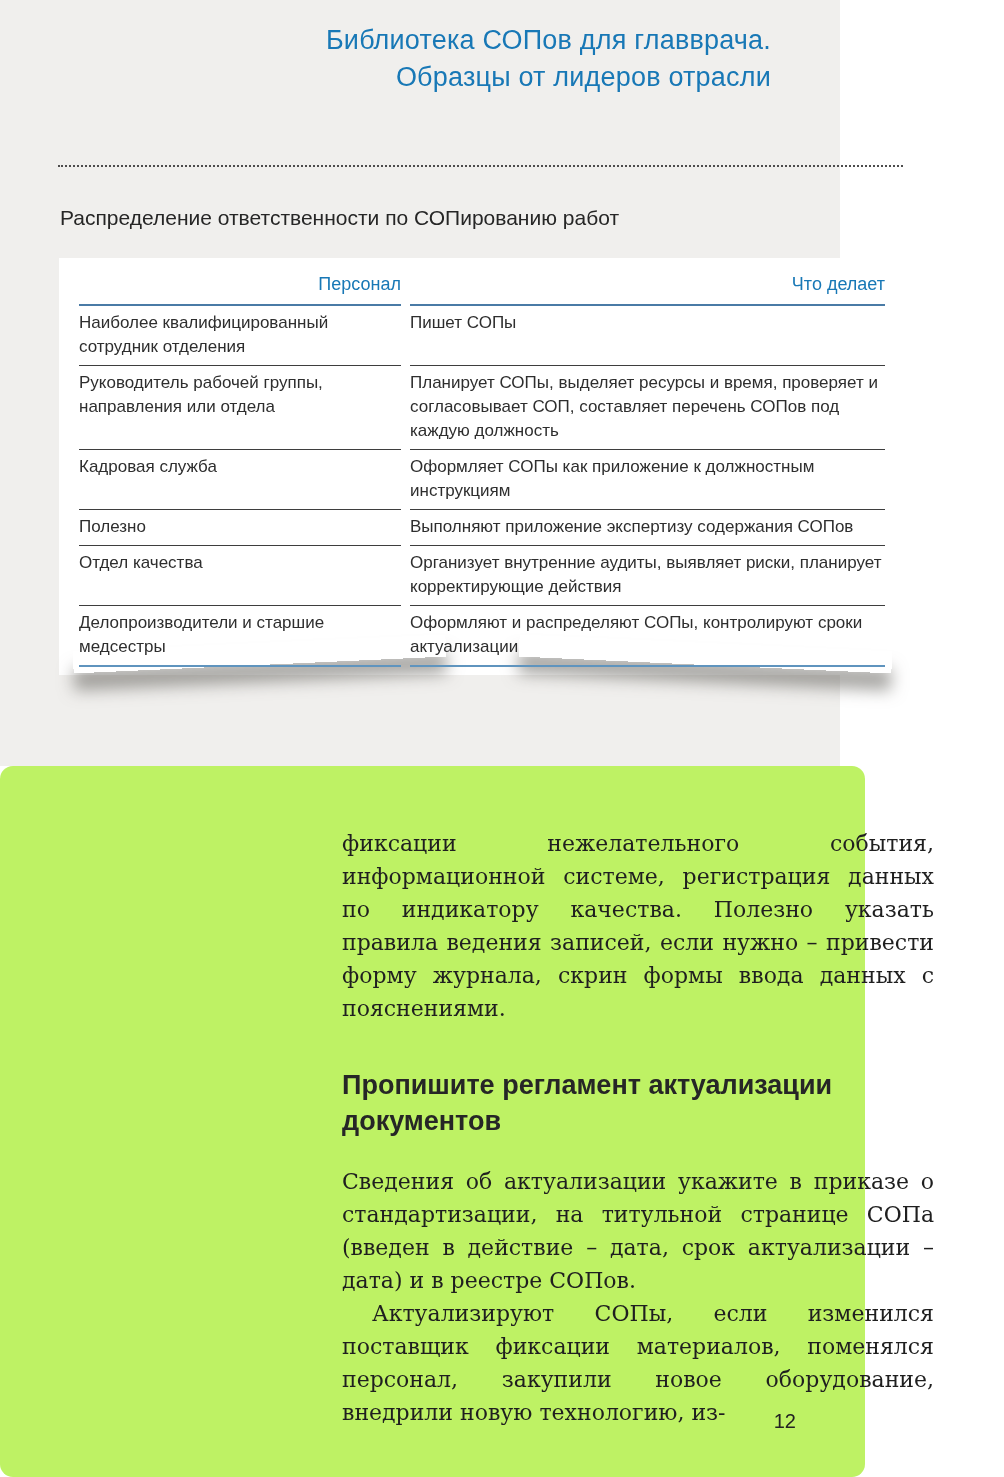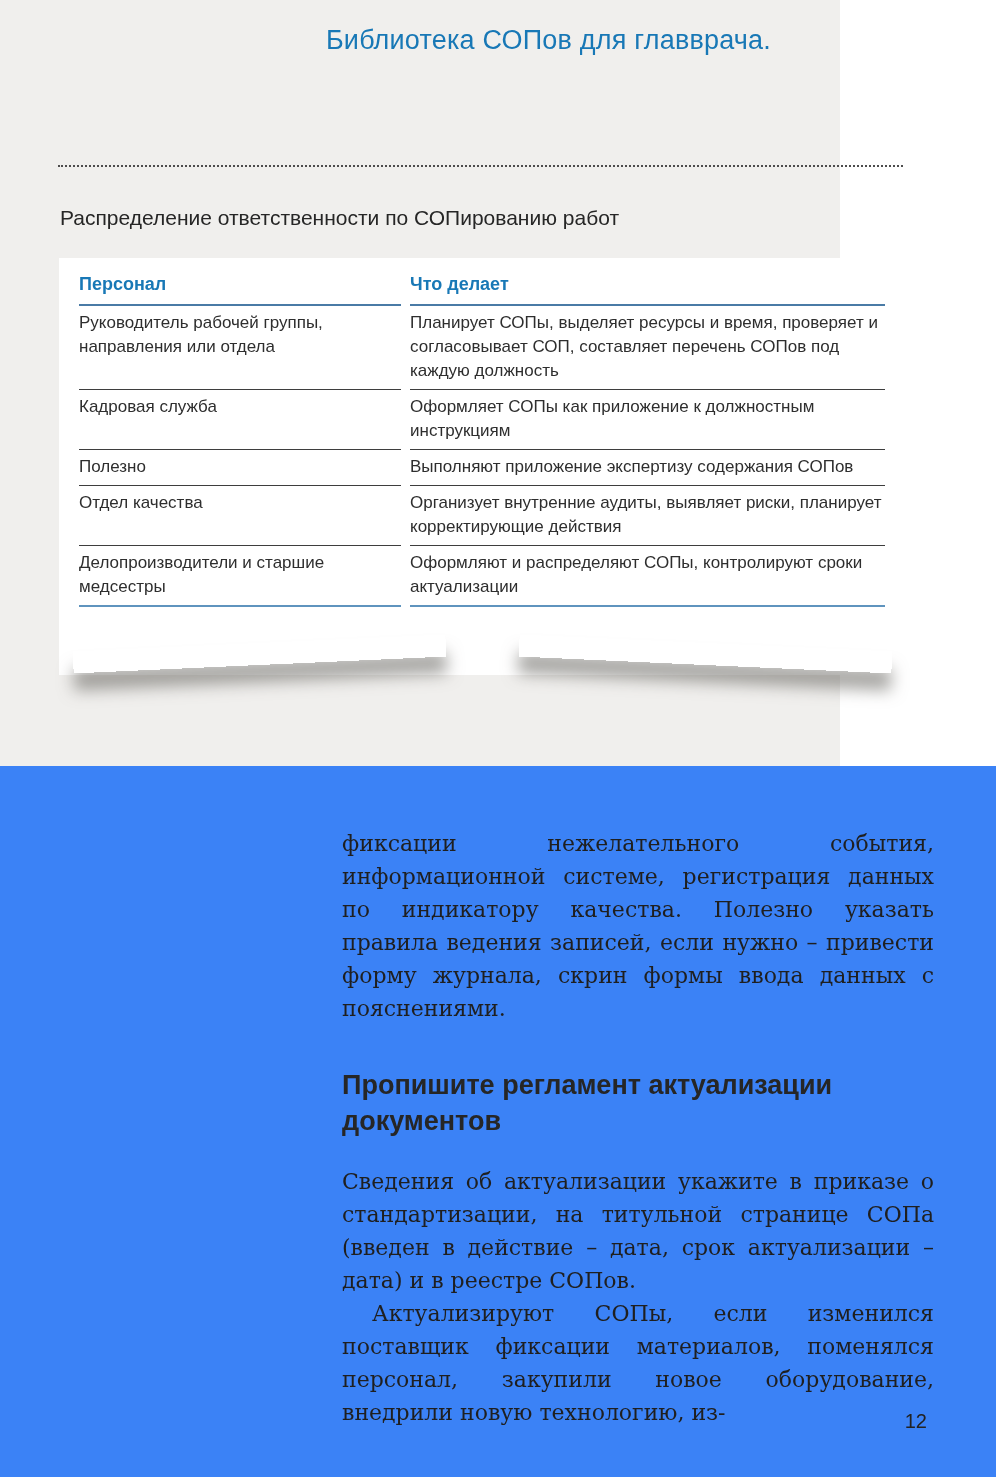--- a/index.html
+++ b/index.html
@@ -74,46 +74,47 @@
   .card::after  { right: 14px; transform: rotate(2.6deg); }
 
   table.resp-table {
     table-layout: fixed;
     border-collapse: separate;
     border-spacing: 9px 0;
     width: 824px;
     margin: 4px 0 0 11px;
   }
   .resp-table th {
-    text-align: left;
+    text-align: right;
     vertical-align: bottom;
     font-size: 18px;
-    font-weight: bold;
+    font-weight: normal;
     color: var(--accent-blue);
     padding: 12px 0 9px 0;
     border-bottom: 2px solid var(--header-underline);
   }
   .resp-table td {
     vertical-align: top;
     font-size: 17px;
     line-height: 24px;
     color: var(--table-text);
     padding: 5px 0 6px 0;
     border-bottom: 1px solid var(--rule-dark);
   }
   .resp-table tbody tr:last-child td {
     border-bottom: 2px solid var(--table-bottom-line);
   }
 
   
   .bottom-section {
     position: absolute;
     top: 766px; left: 0;
-    width: 996px; height: 711px;
-    background: #3b82f6;
+    width: 865px; height: 711px;
+    background: #bef264;
+    border-radius: 13px;
   }
   .text-column {
     position: absolute;
     top: 61px; left: 342px;
     width: 592px;
   }
   .text-column p {
     font-family: "DejaVu Serif", "Liberation Serif", serif;
     font-size: 22px;
     line-height: 33px;
@@ -138,39 +139,44 @@
     color: #222222;
   }
 </style>
 </head>
 <body>
 
 <div class="top-section">
 
   <div class="page-header">
     <div>Библиотека СОПов для главврача.</div>
+    <div>Образцы от лидеров отрасли</div>
   </div>
 
   <div class="dotted-rule"></div>
 
   <div class="section-title">Распределение ответственности по СОПированию работ</div>
 
   <div class="card">
     <table class="resp-table">
       <colgroup>
         <col style="width:322px">
         <col style="width:475px">
       </colgroup>
       <thead>
         <tr>
           <th>Персонал</th>
           <th>Что делает</th>
         </tr>
       </thead>
       <tbody>
+        <tr>
+          <td>Наиболее квалифицированный сотрудник отделения</td>
+          <td>Пишет СОПы</td>
+        </tr>
         <tr>
           <td>Руководитель рабочей группы, направления или отдела</td>
           <td>Планирует СОПы, выделяет ресурсы и время, проверяет и согласовывает СОП, составляет перечень СОПов под каждую должность</td>
         </tr>
         <tr>
           <td>Кадровая служба</td>
           <td>Оформляет СОПы как приложение к должностным инструкциям</td>
         </tr>
         <tr>
           <td>Полезно</td>

